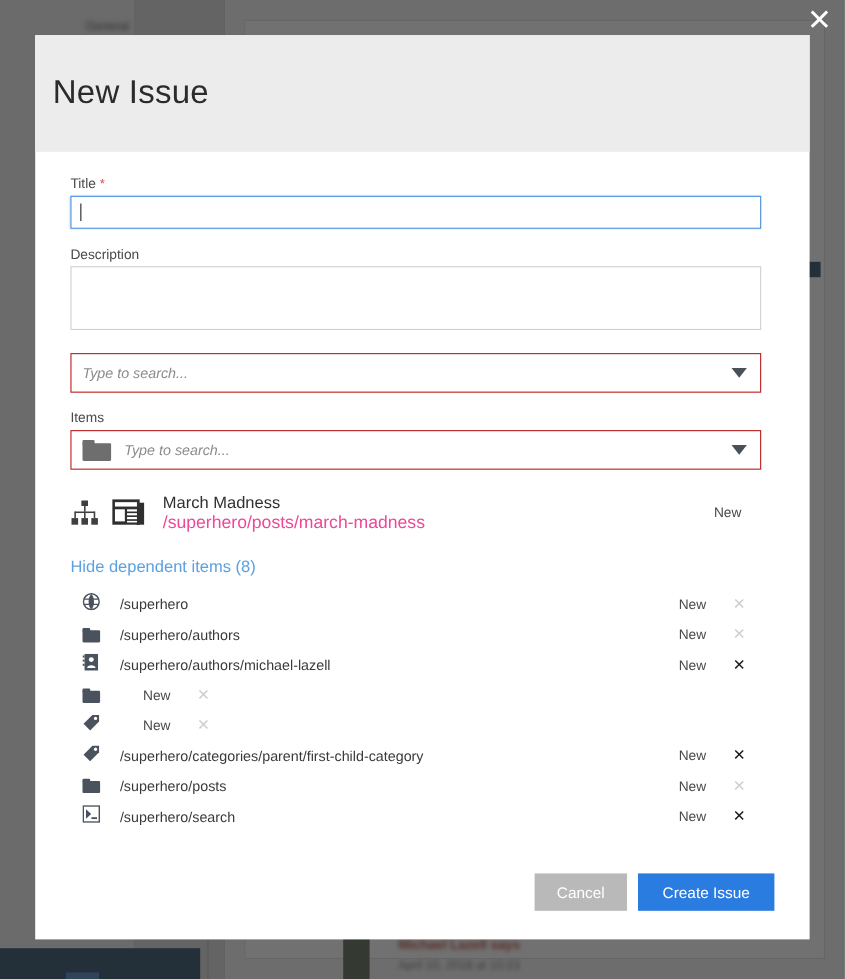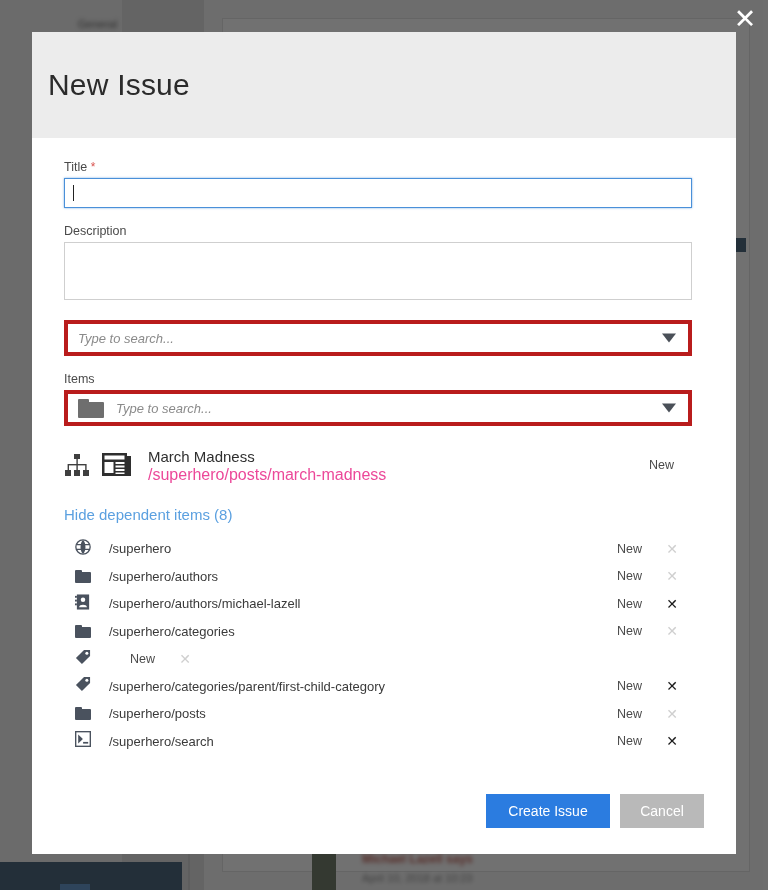--- a/index.html
+++ b/index.html
@@ -149,21 +149,21 @@
     background: #fff;
     padding: 6px 8px;
     font-size: 13px; color: #333;
     resize: none; outline: none;
     font-family: "Liberation Sans", sans-serif;
   }
 
   .search-select {
     position: relative;
     width: 100%; height: 36px;
-    border: 4px solid #b91c1c;
+    border: 1px solid #b91c1c;
     background: #fff;
     display: flex; align-items: center;
     padding: 0 10px;
   }
   .search-ph {
     font-style: italic;
     font-size: 13px;
     color: #8a8a8a;
   }
   .caret-down {
@@ -414,21 +414,20 @@
               </svg></span>
           </span>
           <span class="dep-path">/superhero/authors/michael-lazell</span>
           <span class="dep-status">New</span>
           <span class="dep-remove active">✕</span>
         </div>
         <div class="dep-row">
           <span class="dep-icon">
             <span class="ic-folder"></span>
           </span>
-          <span class="dep-path">/superhero/categories</span>
           <span class="dep-status">New</span>
           <span class="dep-remove muted">✕</span>
         </div>
         <div class="dep-row">
           <span class="dep-icon">
             <span><svg viewBox="0 0 17 17" width="16" height="16">
                 <path d="M9.6 1 H16 V7.4 L7.4 16 L1 9.6 Z" fill="#4a525e"></path>
                 <circle cx="12.6" cy="4.4" r="1.6" fill="#ffffff"></circle>
               </svg></span>
           </span>
@@ -463,16 +462,16 @@
               </svg></span>
           </span>
           <span class="dep-path">/superhero/search</span>
           <span class="dep-status">New</span>
           <span class="dep-remove active">✕</span>
         </div>
       </div>
   </div>
 
   <div id="modal-footer">
+    <button class="btn" id="cancel-button">Cancel</button>
     <button class="btn" id="create-issue-button">Create Issue</button>
-    <button class="btn" id="cancel-button">Cancel</button>
   </div>
 </div>
 
 </body></html>

